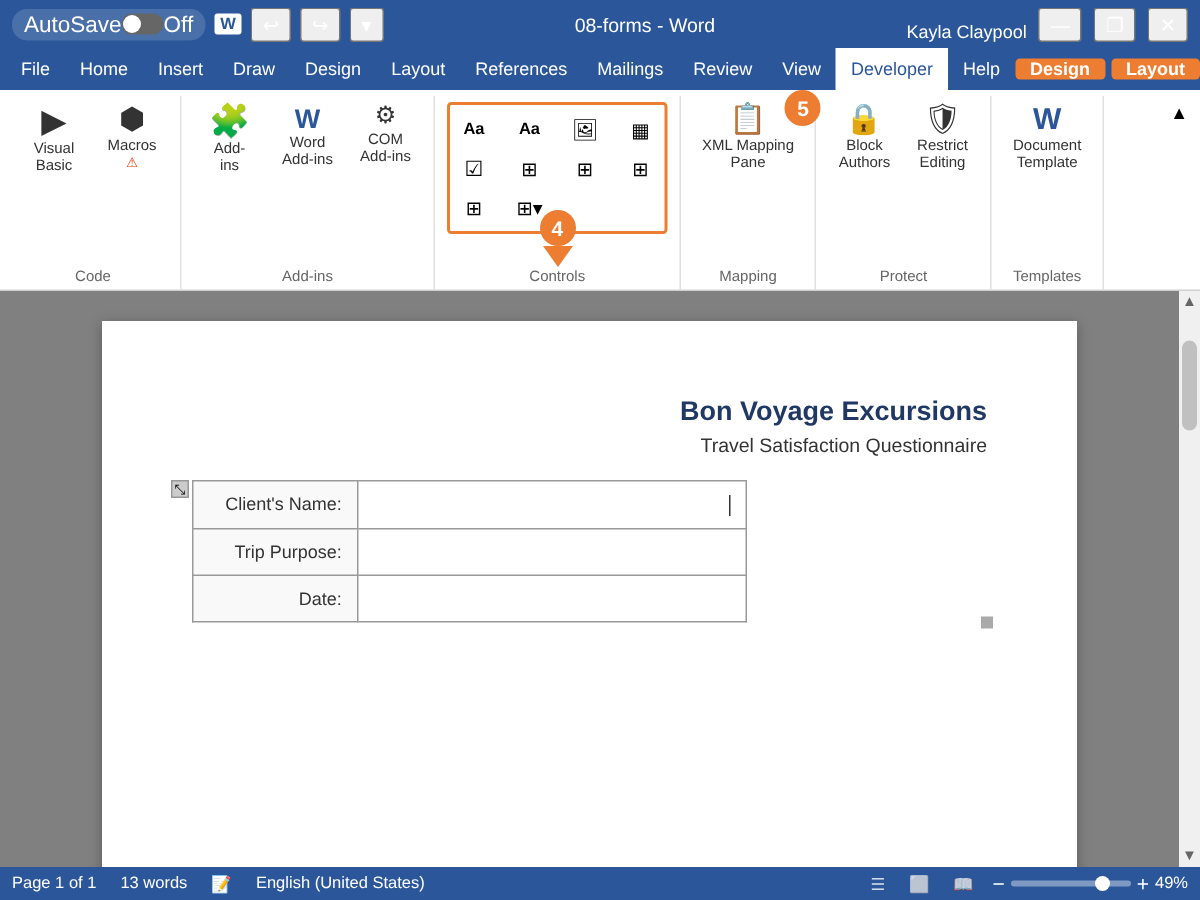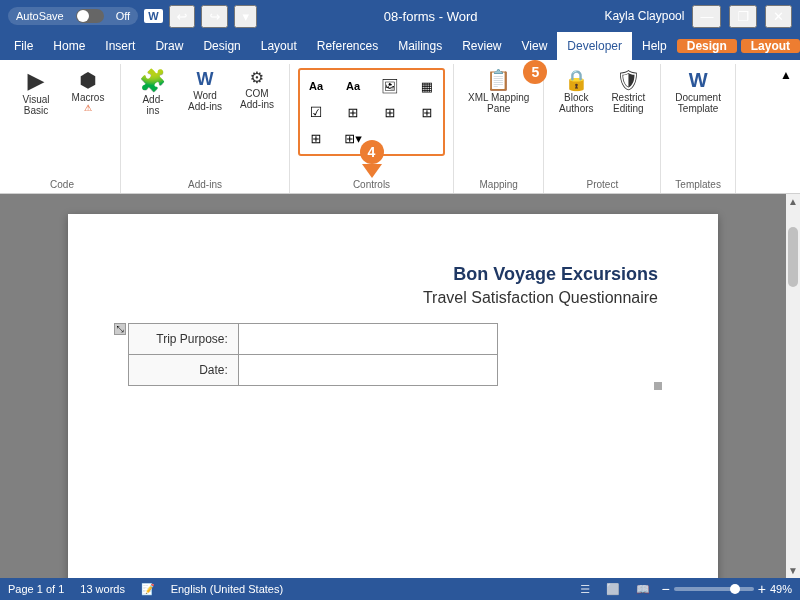--- a/index.html
+++ b/index.html
@@ -2,23 +2,23 @@
 <html><head>
   <meta charset="utf-8">
   <style>
     * { margin: 0; padding: 0; box-sizing: border-box; }
     body { font-family: 'Segoe UI', Arial, sans-serif; font-size: 12px; background: #f0f0f0; width: 800px; height: 600px; overflow: hidden; display: flex; flex-direction: column; }
 
     
     .title-bar { background: #2b579a; color: white; height: 32px; display: flex; align-items: center; justify-content: space-between; padding: 0 8px; font-size: 12px; }
     .title-bar-left { display: flex; align-items: center; gap: 6px; }
     .title-bar-center { flex: 1; text-align: center; font-size: 13px; }
-    .title-bar-right { display: flex; align-items: center; gap: 8px; }
+    .title-bar-right { display: flex; align-items: flex-end; gap: 8px; }
     .title-bar-btn { color: white; font-size: 13px; cursor: pointer; padding: 2px 6px; }
-    .autosave { display: flex; align-items: center; gap: 12px; font-size: 11px; background: rgba(255,255,255,0.15); border-radius: 10px; padding: 2px 8px; }
+    .autosave { display: flex; align-items: center; gap: 0; font-size: 15px; background: rgba(255,255,255,0.15); border-radius: 10px; padding: 2px 8px; }
     .autosave-toggle { background: #666; border-radius: 8px; width: 28px; height: 14px; display: flex; align-items: center; padding: 1px; }
     .autosave-toggle-knob { background: white; border-radius: 50%; width: 12px; height: 12px; }
     .user-name { font-size: 12px; }
     .ribbon-group-tab { background: #ed7d31; color: white; font-size: 11px; font-weight: bold; border-radius: 3px; padding: 1px 6px; }
 
     
     .menu-bar { background: #2b579a; color: white; height: 28px; display: flex; align-items: stretch; padding: 0 4px; }
     .menu-item { padding: 0 10px; display: flex; align-items: center; font-size: 12px; cursor: pointer; color: white; }
     .menu-item.active-tab { background: white; color: #2b579a; font-weight: normal; }
 
@@ -43,21 +43,21 @@
 
     
     .document-area { flex: 1; background: #808080; overflow: hidden; display: flex; position: relative; }
     .document-scroll { flex: 1; overflow-y: auto; display: flex; justify-content: center; padding: 20px 0; }
     .document-page { background: white; width: 650px; min-height: 480px; box-shadow: 0 2px 8px rgba(0,0,0,0.3); padding: 50px 60px 50px 60px; position: relative; }
     .scrollbar-right { width: 14px; background: #f0f0f0; display: flex; flex-direction: column; align-items: center; }
     .scrollbar-thumb { background: #c0c0c0; width: 10px; height: 60px; border-radius: 5px; margin-top: 20px; }
 
     
     .doc-title { font-size: 18px; font-weight: bold; color: #1f3864; margin-bottom: 4px; }
-    .doc-subtitle { font-size: 16px; color: #333; margin-bottom: 16px; }
+    .doc-subtitle { font-size: 13px; color: #333; margin-bottom: 16px; }
     .doc-table { border-collapse: collapse; width: 370px; }
     .doc-table td { border: 1px solid #999; padding: 8px 10px; font-size: 12px; }
     .doc-table .label-cell { width: 110px; background: #f9f9f9; color: #333; }
     .doc-table .input-cell { width: 260px; background: white; }
     .text-cursor { display: inline-block; width: 1px; height: 14px; background: #333; vertical-align: middle; animation: blink 1s step-end infinite; }
     @keyframes blink { 50% { opacity: 0; } }
     .table-handle { position: absolute; left: -14px; top: 0; background: #ccc; border: 1px solid #999; width: 12px; height: 12px; display: flex; align-items: center; justify-content: center; font-size: 9px; cursor: move; }
 
     
     .status-bar { background: #2b579a; color: white; height: 22px; display: flex; align-items: center; padding: 0 8px; font-size: 11px; gap: 16px; }
@@ -227,20 +227,24 @@
 <div class="document-area">
   <div class="document-scroll">
     <div class="document-page">
       <div style="position:relative;text-align:right;">
         <div class="doc-title">Bon Voyage Excursions</div>
         <div class="doc-subtitle">Travel Satisfaction Questionnaire</div>
         <div style="position:relative;">
           <div class="table-handle">⤡</div>
           <table class="doc-table">
             <tbody>
+                <tr>
+              <td class="label-cell">Client's Name:</td>
+              <td class="input-cell"><span class="text-cursor"></span></td>
+            </tr>
             <tr>
               <td class="label-cell">Trip Purpose:</td>
               <td class="input-cell"></td>
             </tr>
             <tr>
               <td class="label-cell">Date:</td>
               <td class="input-cell"></td>
             </tr>
           </tbody>
             </table>

